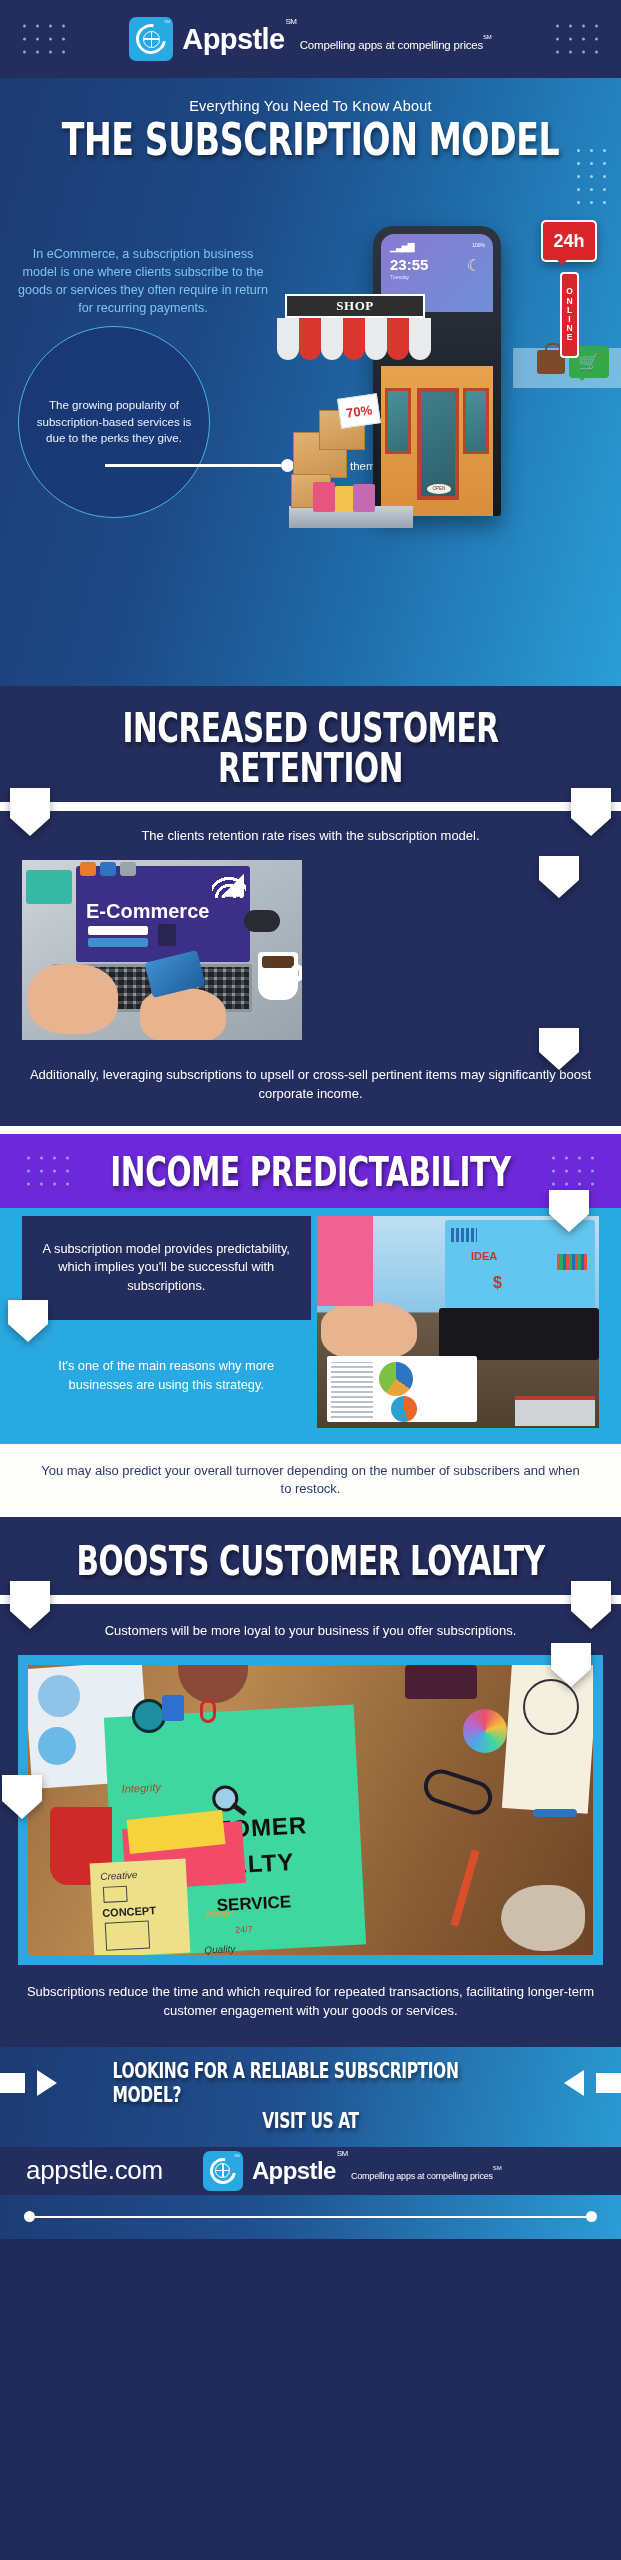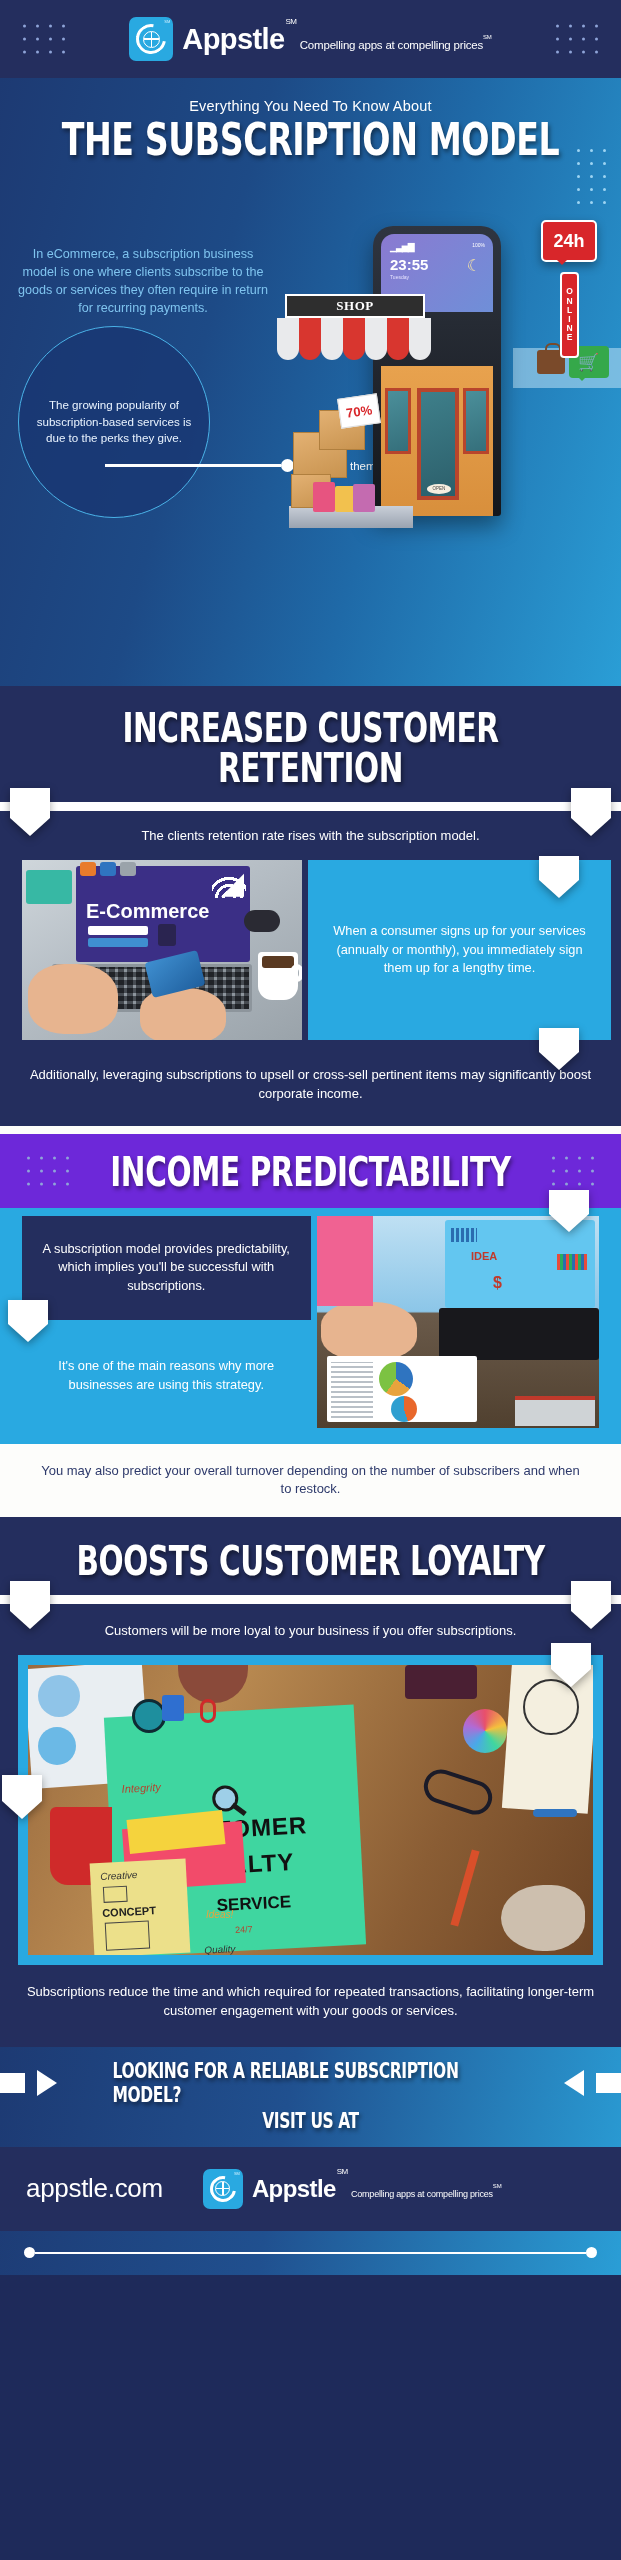--- a/index.html
+++ b/index.html
@@ -183,21 +183,21 @@
   
   .cta {
     position:relative; background:linear-gradient(100deg,#1d3a73 0%,#20508f 45%,#2a9ed6 100%);
   }
   .cta-row { display:flex; align-items:center; justify-content:center; gap:12px; padding-top:12px; }
   .cta-arrow-r { width:0;height:0;border-top:13px solid transparent;border-bottom:13px solid transparent;border-left:20px solid #fff; }
   .cta-arrow-l { width:0;height:0;border-top:13px solid transparent;border-bottom:13px solid transparent;border-right:20px solid #fff; }
   .cta-block { width:26px; height:20px; background:#fff; }
   .cta-title { font-size:21px; color:#fff; }
   .cta-sub { font-size:21px; color:#fff; text-align:center; margin-top:2px; }
-  .footer-bar { background:#242e5e; display:flex; align-items:center; padding:22px 26px; gap:40px; }
+  .footer-bar { background:#242e5e; display:flex; align-items:center; padding:4px 26px; gap:40px; }
   .url { font-size:26px; color:#fff; letter-spacing:-.3px; }
   .endline { display:flex; align-items:center; padding:0 24px; height:44px; }
   .endline .knob { width:11px;height:11px;border-radius:50%;background:#fff; flex:none;}
   .endline .bar { flex:1; height:2.5px; background:#fff; }
 </style>
 </head>
 <body>
 
 <div class="page">
 
@@ -373,23 +373,20 @@
         </div>
         <div class="hand" style="left:6px; top:104px; width:90px; height:70px;"></div>
         <div class="hand" style="left:118px; top:128px; width:86px; height:56px;"></div>
         <div class="card" style="left:126px; top:96px; width:54px; height:36px;"></div>
         <div class="cup" style="right:4px; top:92px; width:40px; height:48px;"></div>
         <div style="position:absolute;right:-2px;top:104px;width:14px;height:18px;border:5px solid #fff;border-radius:50%;"></div>
         <div style="position:absolute;right:22px;top:50px;width:36px;height:22px;background:#2a2a33;border-radius:11px;"></div>
         <div style="position:absolute;left:4px;top:10px;width:46px;height:34px;background:#37b8a4;border-radius:3px;"></div>
       </div>
 
-      <div class="callout" style="flex:1; margin-left:6px;">
-        <span>When a consumer signs up for your services (annually or monthly), you immediately sign them up for a lengthy time.</span>
-      </div>
       <div class="tab shadow" style="right:42px; top:-4px; z-index:5;">
         <div class="body" style="height:24px;"></div>
           <div class="tip"></div>
       </div>
       <div class="tab shadow" style="right:42px; bottom:-30px; z-index:5;">
         <div class="body" style="height:24px;"></div>
           <div class="tip"></div>
       </div>
     </div>
 

